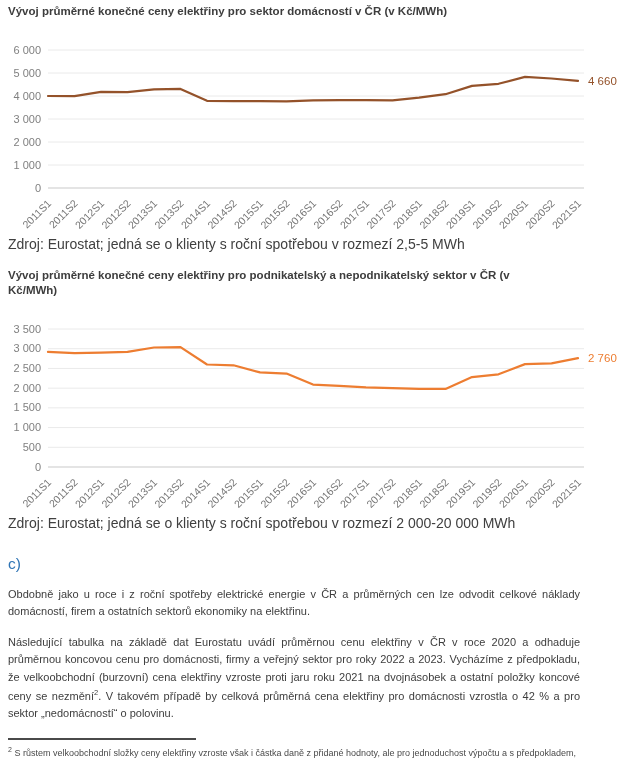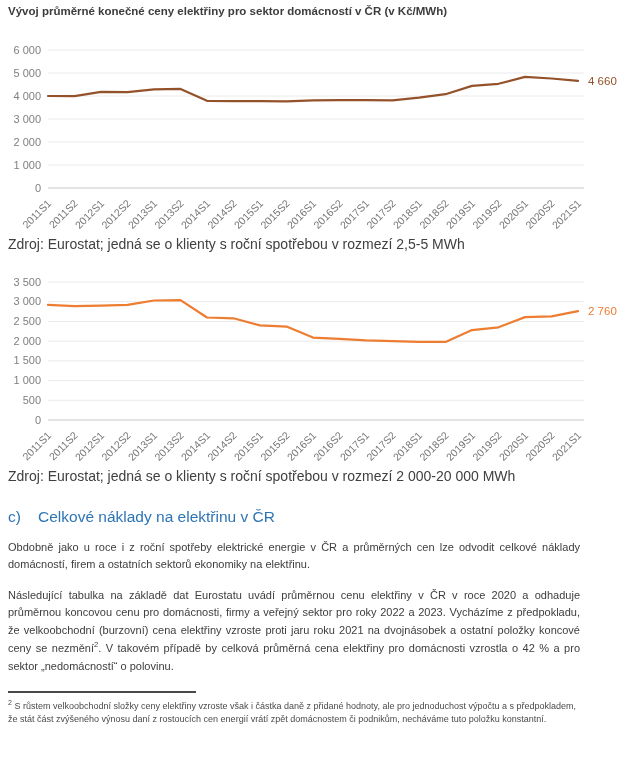--- a/index.html
+++ b/index.html
@@ -72,20 +72,21 @@
           <text x="547.5" y="161" text-anchor="end" font-size="10.5" fill="#757575" transform="rotate(-45 547.5 161)">2020S2</text>
           <text x="574" y="161" text-anchor="end" font-size="10.5" fill="#757575" transform="rotate(-45 574 161)">2021S1</text>
           <polyline points="40.0,53.0 66.5,53.2 93.0,48.9 119.5,49.1 146.0,46.3 172.5,45.9 199.0,57.8 225.5,58.1 252.0,58.1 278.5,58.3 305.0,57.4 331.5,57.1 358.0,57.1 384.5,57.4 411.0,54.6 437.5,51.2 464.0,42.9 490.5,40.8 517.0,33.9 543.5,35.5 570.0,37.8" fill="none" stroke="#94522a" stroke-width="2.2" stroke-linejoin="round" stroke-linecap="round"></polyline>
           <text x="580" y="41.82000000000001" font-size="11.5" fill="#94522a">4 660</text>
         </svg>
       </div>
     <div class="chart-source">Zdroj: Eurostat; jedná se o klienty s roční spotřebou v rozmezí 2,5-5 MWh</div>
   </div>
 
   <div class="chart-block block-2">
+    <div class="chart-title">Vývoj průměrné konečné ceny elektřiny pro podnikatelský a nepodnikatelský sektor v ČR (v Kč/MWh)</div>
     <div class="chart-canvas">
         <svg width="624" height="191" viewBox="0 0 624 191">
           <line x1="40" x2="576" y1="7" y2="7" stroke="#eaeaea" stroke-width="1"></line>
           <text x="33" y="10.5" text-anchor="end" font-size="11" fill="#808080">3&nbsp;500</text>
           <line x1="40" x2="576" y1="26.714285714285722" y2="26.714285714285722" stroke="#eaeaea" stroke-width="1"></line>
           <text x="33" y="30.214285714285722" text-anchor="end" font-size="11" fill="#808080">3&nbsp;000</text>
           <line x1="40" x2="576" y1="46.42857142857143" y2="46.42857142857143" stroke="#eaeaea" stroke-width="1"></line>
           <text x="33" y="49.92857142857143" text-anchor="end" font-size="11" fill="#808080">2&nbsp;500</text>
           <line x1="40" x2="576" y1="66.14285714285715" y2="66.14285714285715" stroke="#eaeaea" stroke-width="1"></line>
           <text x="33" y="69.64285714285715" text-anchor="end" font-size="11" fill="#808080">2&nbsp;000</text>
@@ -120,21 +121,20 @@
           <text x="574" y="161" text-anchor="end" font-size="10.5" fill="#757575" transform="rotate(-45 574 161)">2021S1</text>
           <polyline points="40.0,29.9 66.5,31.1 93.0,30.7 119.5,29.9 146.0,25.5 172.5,25.1 199.0,42.5 225.5,43.3 252.0,50.4 278.5,51.6 305.0,62.6 331.5,63.8 358.0,65.4 384.5,66.1 411.0,66.9 437.5,66.9 464.0,55.1 490.5,52.3 517.0,42.1 543.5,41.3 570.0,36.2" fill="none" stroke="#ed7d31" stroke-width="2.2" stroke-linejoin="round" stroke-linecap="round"></polyline>
           <text x="580" y="40.177142857142854" font-size="11.5" fill="#ed7d31">2 760</text>
         </svg>
       </div>
     <div class="chart-source">Zdroj: Eurostat; jedná se o klienty s roční spotřebou v rozmezí 2 000-20 000 MWh</div>
   </div>
 
   <div class="section-heading">
     <span class="h-label">c)</span>
-    <span class="h-text">Celkové náklady na elektřinu v ČR</span>
   </div>
 
   <p class="body-text">Obdobně jako u roce i z roční spotřeby elektrické energie v ČR a průměrných cen lze odvodit celkové náklady domácností, firem a ostatních sektorů ekonomiky na elektřinu.</p>
 
   <p class="body-text"><span>Následující tabulka na základě dat Eurostatu uvádí průměrnou cenu elektřiny v ČR v roce 2020 a odhaduje průměrnou koncovou cenu pro domácnosti, firmy a veřejný sektor pro roky 2022 a 2023. Vycházíme z předpokladu, že velkoobchodní (burzovní) cena elektřiny vzroste proti jaru roku 2021 na dvojnásobek a ostatní položky koncové ceny se nezmění</span><sup>2</sup><span>. V takovém případě by celková průměrná cena elektřiny pro domácnosti vzrostla o 42 % a pro sektor „nedomácností“ o polovinu.</span></p>
 
   <div class="footnote-rule"></div>
 
   <div class="footnote"><sup>2</sup> <span>S růstem velkoobchodní složky ceny elektřiny vzroste však i částka daně z přidané hodnoty, ale pro jednoduchost výpočtu a s předpokladem, že stát část zvýšeného výnosu daní z rostoucích cen energií vrátí zpět domácnostem či podnikům, necháváme tuto položku konstantní.</span></div>
 

